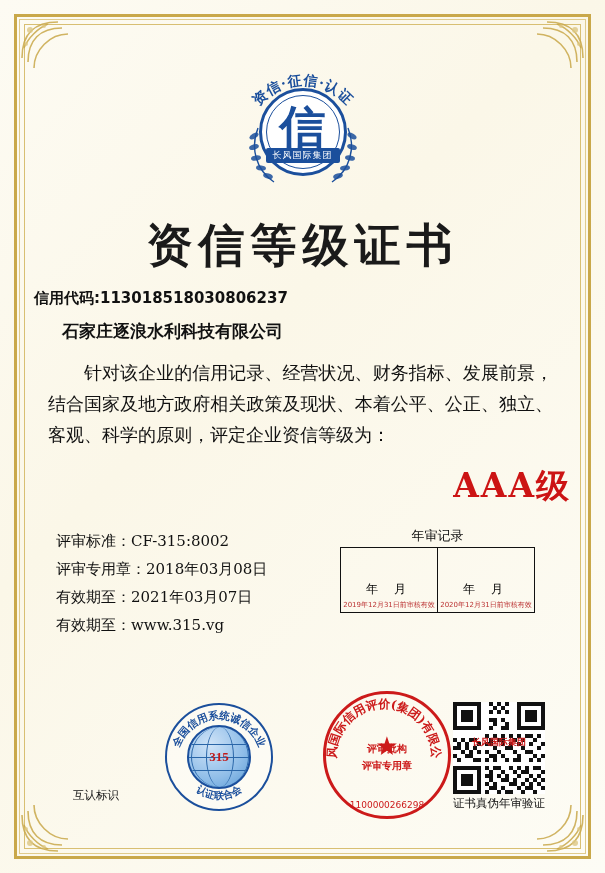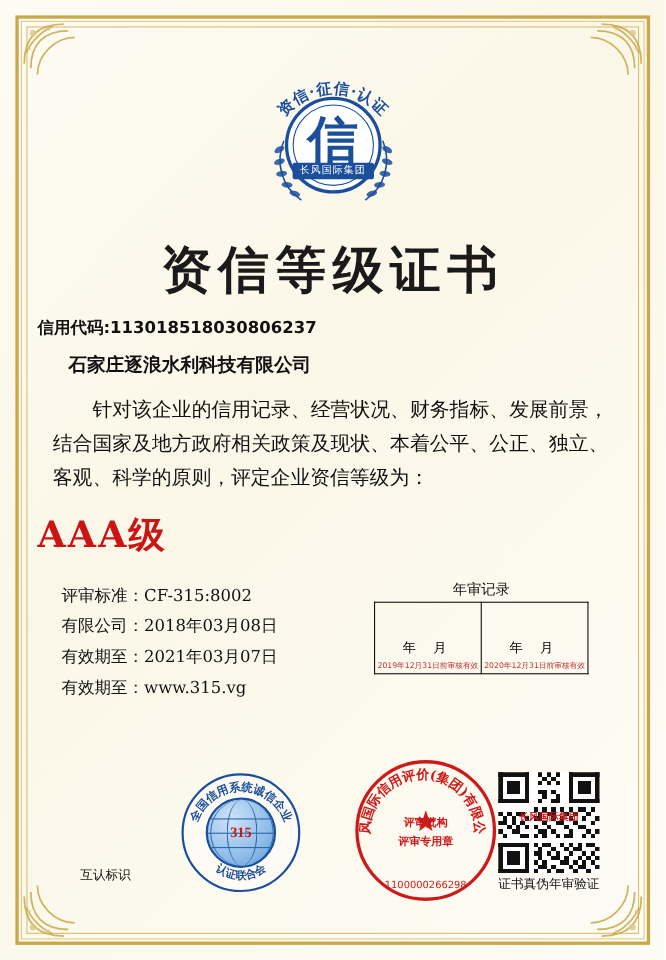--- a/index.html
+++ b/index.html
@@ -147,21 +147,21 @@
     padding: 0 18px 0 14px;
     font-size: 18px;
     line-height: 31px;
     color: #111;
     text-align: justify;
     font-family: "DejaVu Serif", serif;
   }
   .body-text .indent { display:inline-block; width: 2em; }
   .grade {
     margin-top: 14px;
-    text-align: left;
+    text-align: right;
     color: #cc1414;
     font-size: 33px;
     font-weight: bold;
     letter-spacing: 2px;
     font-family: "DejaVu Serif", serif;
   }
 
   
   .mid-row {
     margin-top: 18px;
@@ -506,21 +506,21 @@
     </div>
 
     <div class="grade">AAA级</div>
 
     <div class="mid-row">
       <div class="info-list">
         <div>
           <span>评审标准：</span><span class="val">CF-315:8002</span>
         </div>
         <div>
-          <span>有限公司：</span><span class="val">2018年03月08日</span>
+          <span>评审专用章：</span><span class="val">2018年03月08日</span>
         </div>
         <div>
           <span>有效期至：</span><span class="val">2021年03月07日</span>
         </div>
         <div>
           <span>有效期至：</span><span class="val">www.315.vg</span>
         </div>
       </div>
 
       <div class="annual">

